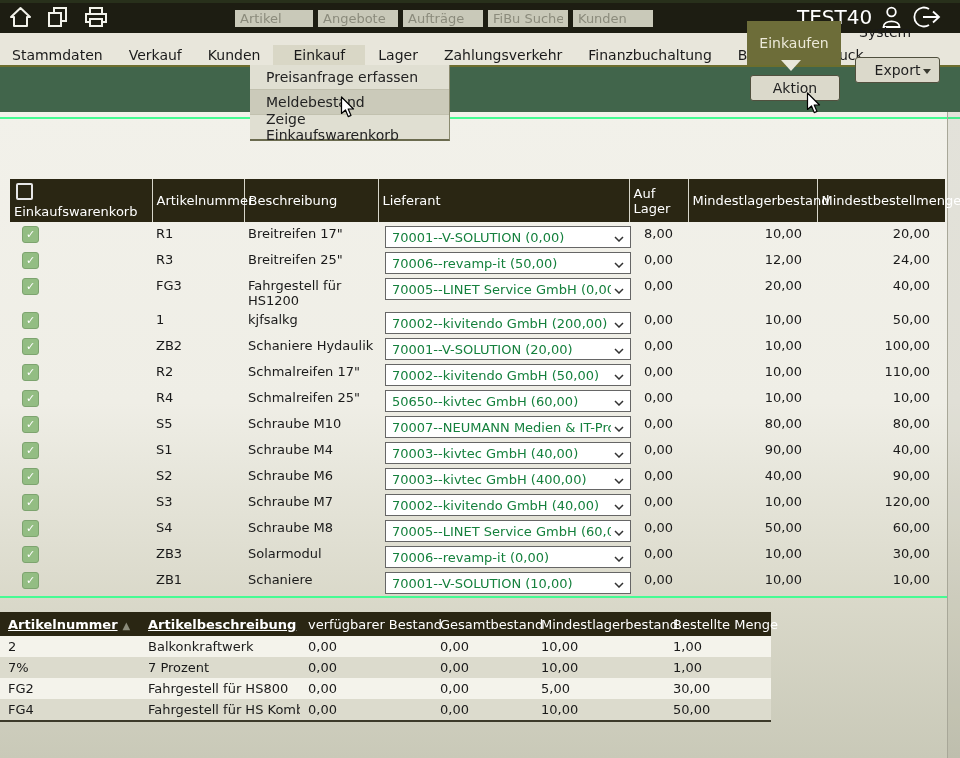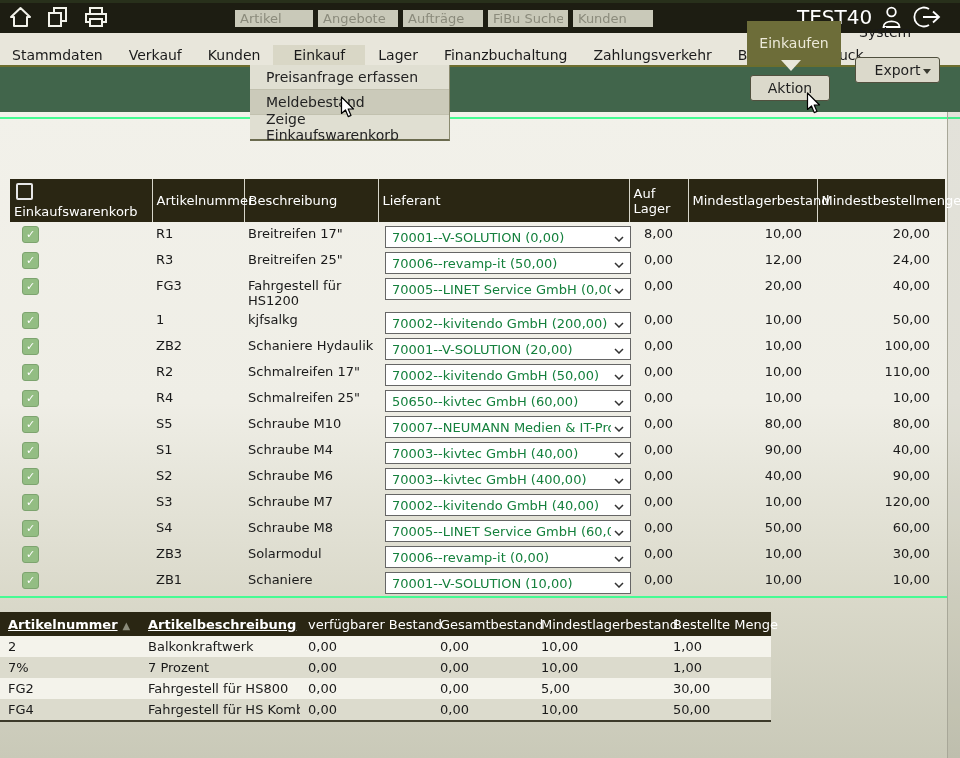--- a/index.html
+++ b/index.html
@@ -28,21 +28,21 @@
   .menu-item.active{background:#d9d7c6;padding:0 20px;}
   .menu-item-right{position:absolute;left:845px;top:16px;height:32px;display:flex;
       align-items:center;padding:0 14px;font-size:14px;color:#1b1b1b;}
 
   
   .greenbar{position:absolute;left:0;top:65px;width:960px;height:47px;background:#41654b;
       border-top:2px solid #6d6e2e;box-sizing:border-box;}
   .btn{position:absolute;height:26px;background:#dbd9cb;border:1px solid #50503e;
       border-radius:3px;font-size:14px;color:#1f1f1f;display:flex;align-items:center;
       justify-content:center;box-sizing:border-box;}
-  .btn-aktion{left:750px;top:10px;width:80px;}
+  .btn-aktion{left:750px;top:10px;width:90px;}
   .btn-export{left:855px;top:10px;width:85px;}
   .export-caret{position:absolute;right:8px;top:11px;width:0;height:0;
       border-left:4px solid transparent;border-right:4px solid transparent;
       border-top:5px solid #3a3a30;}
 
   
   .content{position:absolute;left:0;top:112px;width:960px;height:646px;
       background:linear-gradient(180deg,#f2f1ea 0%,#efeee6 45%,#dad9ca 75%,#c9c9b8 100%);}
   .greenline{position:absolute;height:2px;background:#46fb93;}
   .gl1{left:0;top:5px;width:960px;}
@@ -153,22 +153,22 @@
     </span>
   </div>
 
   <div class="menubar">
     <span style="display:flex;align-items:stretch;">
         <div class="menu-item first">Stammdaten</div>
         <div class="menu-item">Verkauf</div>
         <div class="menu-item">Kunden</div>
         <div class="menu-item active">Einkauf</div>
         <div class="menu-item">Lager</div>
+        <div class="menu-item">Zahlungsverkehr</div>
         <div class="menu-item">Finanzbuchaltung</div>
-        <div class="menu-item">Zahlungsverkehr</div>
         <div class="menu-item">Berichte</div>
         <div class="menu-item">Druck</div>
       </span>
   </div>
   <div class="menu-item-right">System</div>
 
   <div class="greenbar"></div>
   <div class="btn btn-aktion" style="position:absolute;left:750px;top:75px;">Aktion</div>
   <div class="btn btn-export" style="position:absolute;left:855px;top:57px;">
     <span>Export</span>

